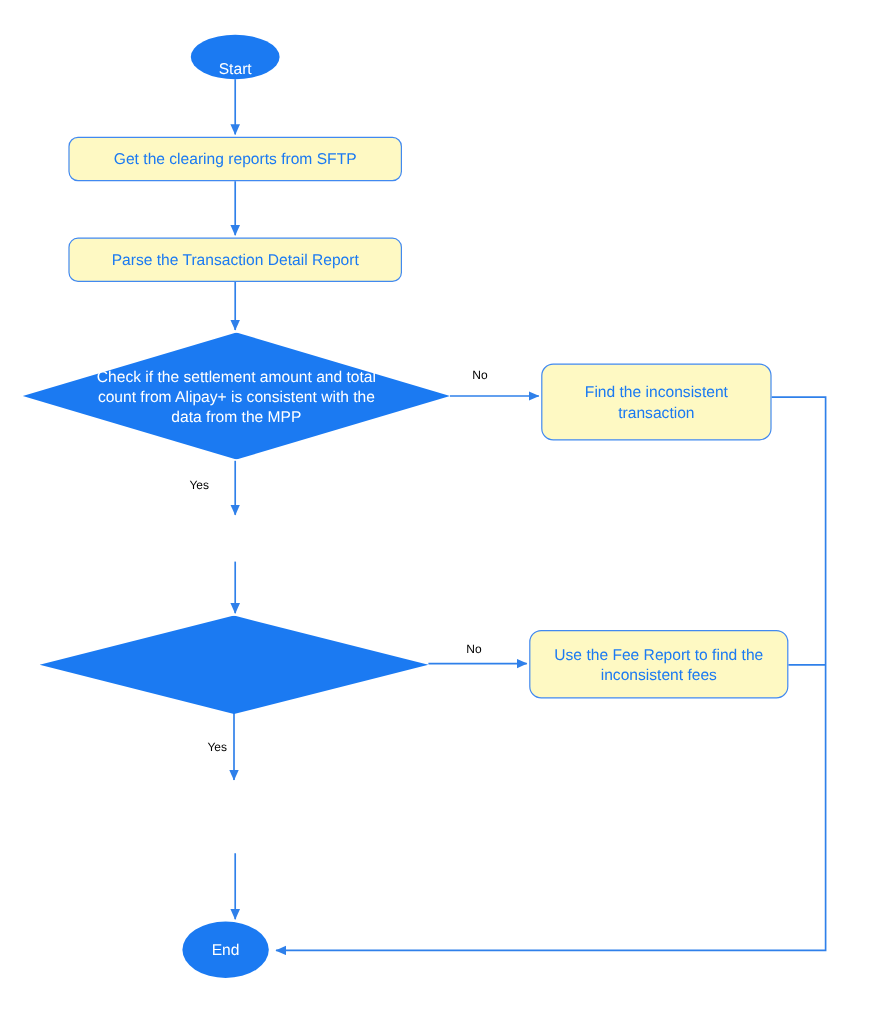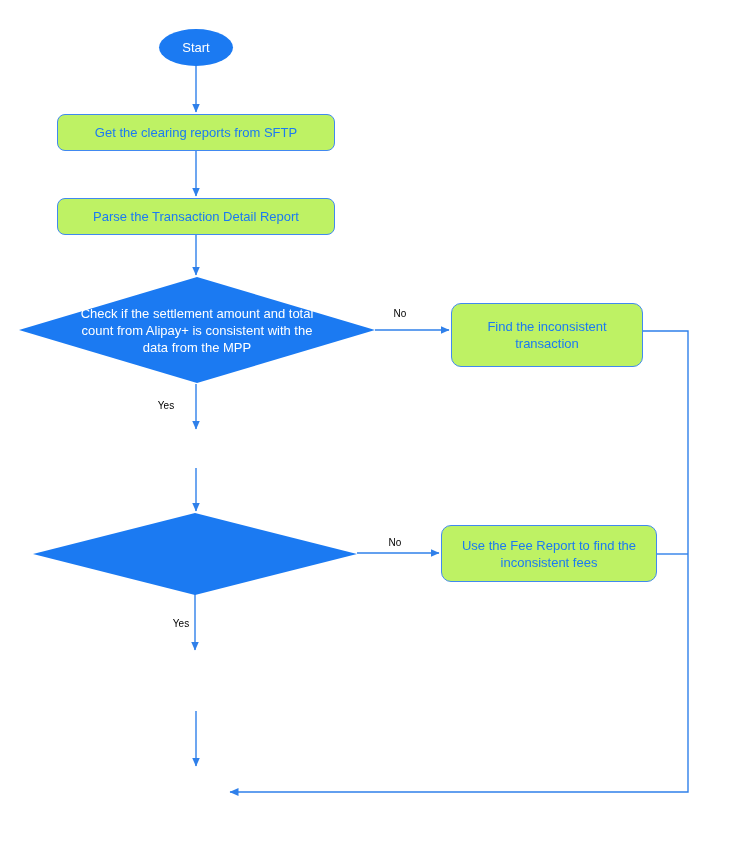--- a/index.html
+++ b/index.html
@@ -30,21 +30,21 @@
     box-sizing: border-box;
     font-size: 13px;
     line-height: 17px;
   }
   .terminator {
     background: #1b7af2;
     color: #ffffff;
     border-radius: 50%;
   }
   .process {
-    background: #bef264;
+    background: #fef9c3;
     border: 1px solid #4189f0;
     color: #1b7af2;
     border-radius: 8px;
   }
   .process.big { border-radius: 10px; }
   .decision { background: transparent; }
   .diamond-bg {
     position: absolute;
     left: 0; top: 0;
     width: 100%; height: 100%;
@@ -98,21 +98,21 @@
       <path d="M357 553 L439 553" marker-end="url(#arrow)"></path>
 
       <path d="M657 554 L688 554"></path>
 
       <path d="M195 594 L195 650" marker-end="url(#arrow)"></path>
 
       <path d="M196 711 L196 766" marker-end="url(#arrow)"></path>
     </g>
   </svg>
 
-  <div class="node terminator" style="left:159px; top:29px; width:74px; height:37px;">
+  <div class="node terminator" style="left:159px; top:29px; width:74px; height:37px;align-items:flex-end;">
     <span class="node-text">Start</span>
   </div>
 
   <div class="node process" style="left:57px; top:114px; width:278px; height:37px;">
     <span class="node-text">Get the clearing reports from SFTP</span>
   </div>
 
   <div class="node process" style="left:57px; top:198px; width:278px; height:37px;justify-content:center;">
     <span class="node-text">Parse the Transaction Detail Report</span>
   </div>
@@ -133,19 +133,22 @@
   <div class="node decision" style="left:33px; top:513px; width:324px; height:82px;">
     <div class="diamond-bg"></div>
   </div>
 
   <div class="node process big" style="left:441px; top:525px; width:216px; height:57px;">
     <span class="node-text">Use the Fee Report to find the
 inconsistent fees</span>
   </div>
 
 
+  <div class="node terminator" style="left:152px; top:768px; width:72px; height:47px;">
+    <span class="node-text">End</span>
+  </div>
 
   <div class="edge-label" style="left:400px; top:313px;">No</div>
   <div class="edge-label" style="left:166px; top:405px;">Yes</div>
   <div class="edge-label" style="left:395px; top:542px;">No</div>
   <div class="edge-label" style="left:181px; top:623px;">Yes</div>
 
 </div>
 
 </body></html>

